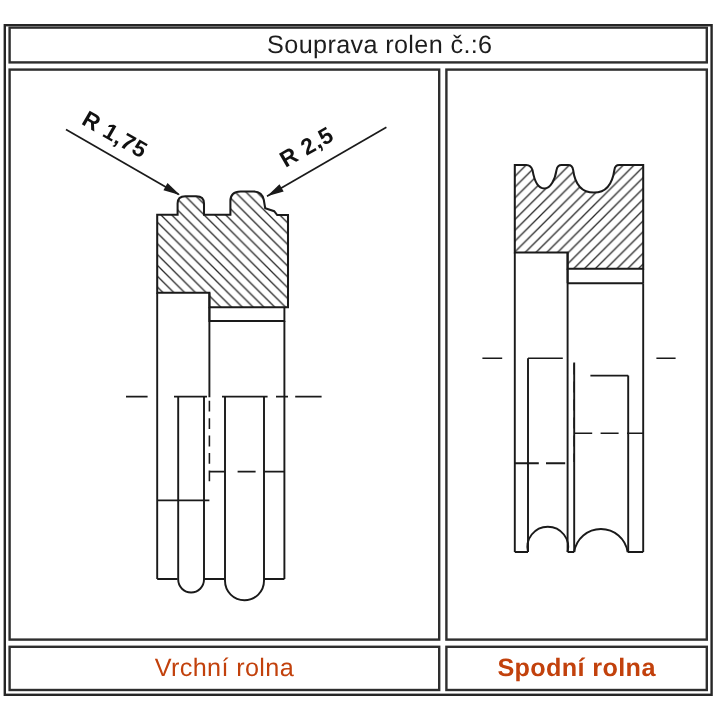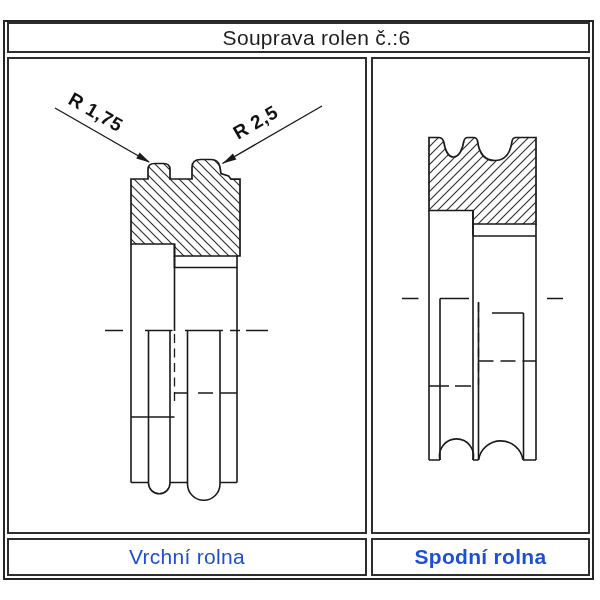--- a/index.html
+++ b/index.html
@@ -5,21 +5,21 @@
   html,body{margin:0;padding:0;background:#fff;}
   body{width:600px;height:600px;position:relative;font-family:"Liberation Sans",sans-serif;overflow:hidden;}
   .box{position:absolute;box-sizing:border-box;border:2px solid #2e2e2e;background:#fff;}
   .outer{left:3px;top:20px;width:591px;height:560px;border:2px solid #262626;background:#fff;}
   .title-box{left:7px;top:22px;width:583px;height:31px;display:flex;align-items:center;justify-content:center;padding-left:36px;}
   .panel-left{left:7px;top:57px;width:360px;height:477px;}
   .panel-right{left:371px;top:57px;width:219px;height:477px;}
   .cap-left{left:7px;top:538px;width:360px;height:38px;display:flex;align-items:center;justify-content:center;}
   .cap-right{left:371px;top:538px;width:219px;height:38px;display:flex;align-items:center;justify-content:center;font-weight:bold;}
   .title-text{font-size:21px;color:#1d1d1d;letter-spacing:0.3px;}
-  .cap-text{font-size:21px;color:#1d4ed8;letter-spacing:0.3px;}
+  .cap-text{font-size:21px;color:#c2410c;letter-spacing:0.3px;}
   svg.draw{position:absolute;left:0;top:0;width:600px;height:600px;pointer-events:none;}
   text.rad{font-family:"Liberation Sans",sans-serif;font-size:19px;font-weight:bold;fill:#111;letter-spacing:0.5px;}
 </style>
 </head>
 <body>
 
 <div class="box outer"></div>
 
 <div class="box title-box">
   <span class="title-text">Souprava rolen č.:6</span>

